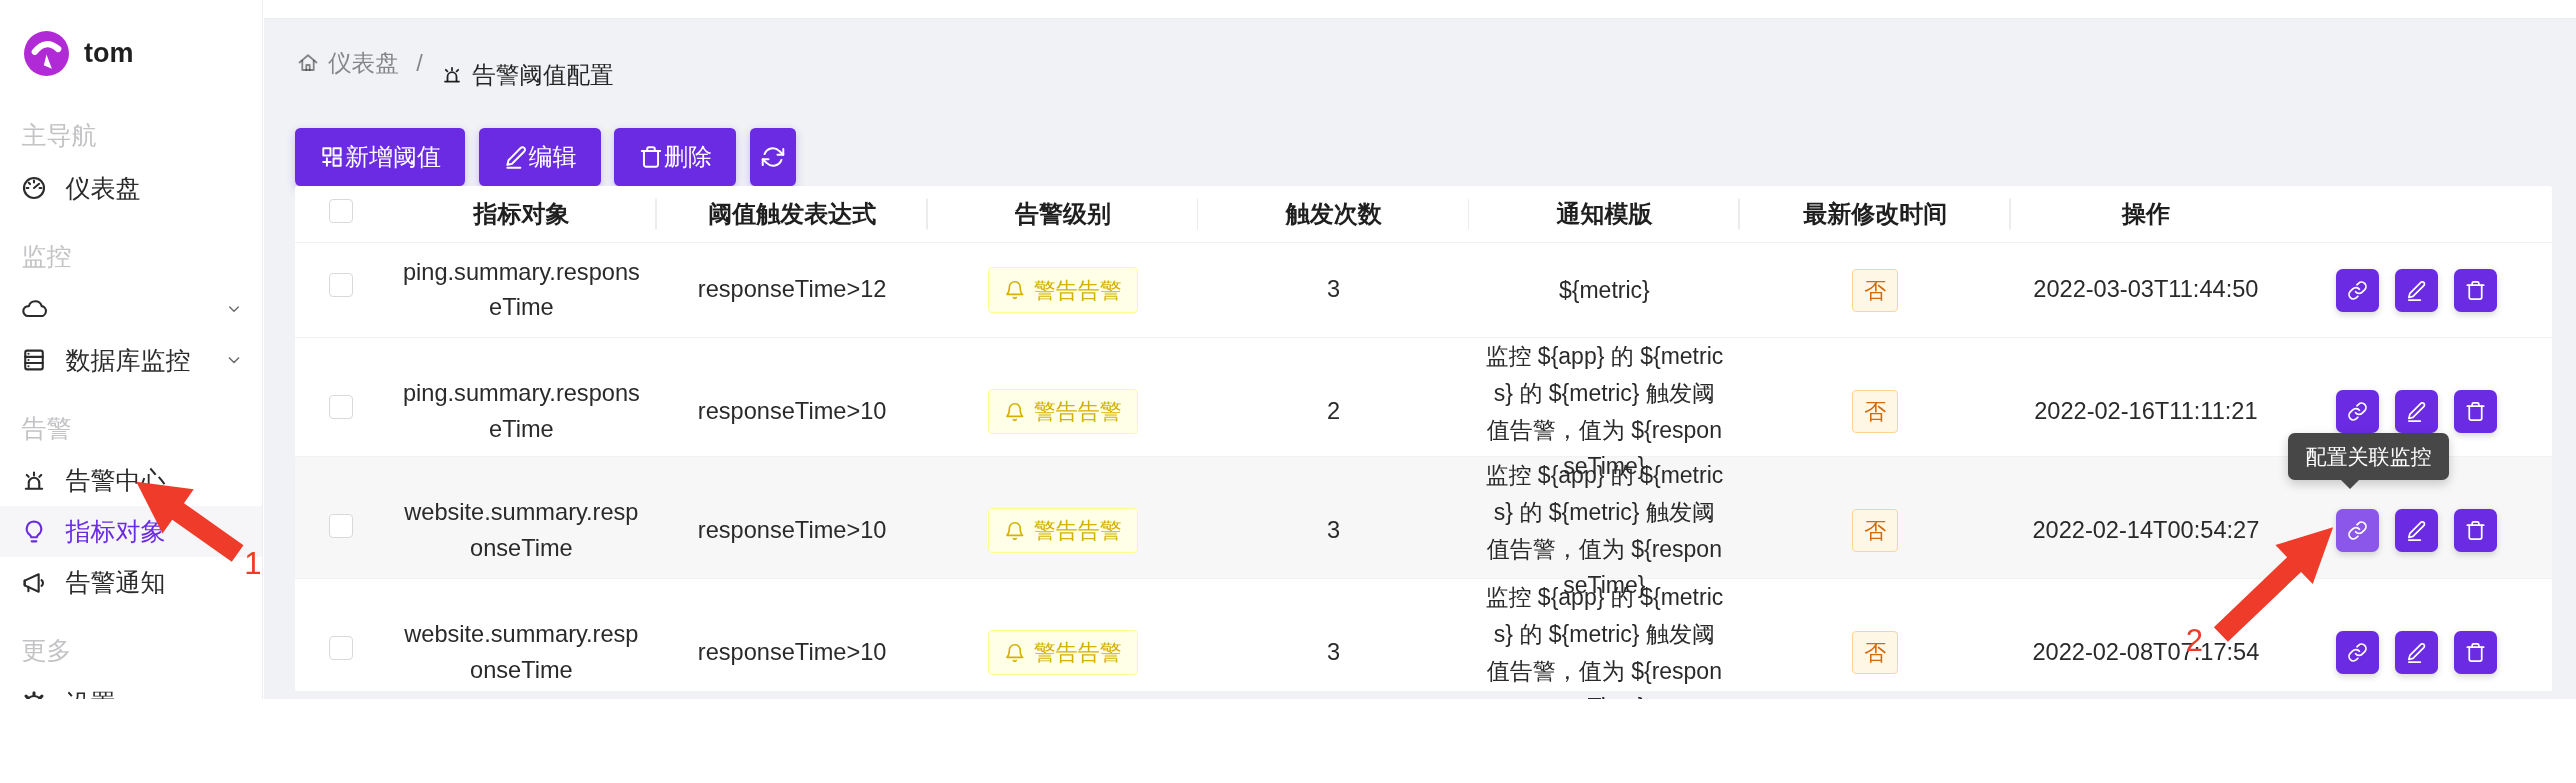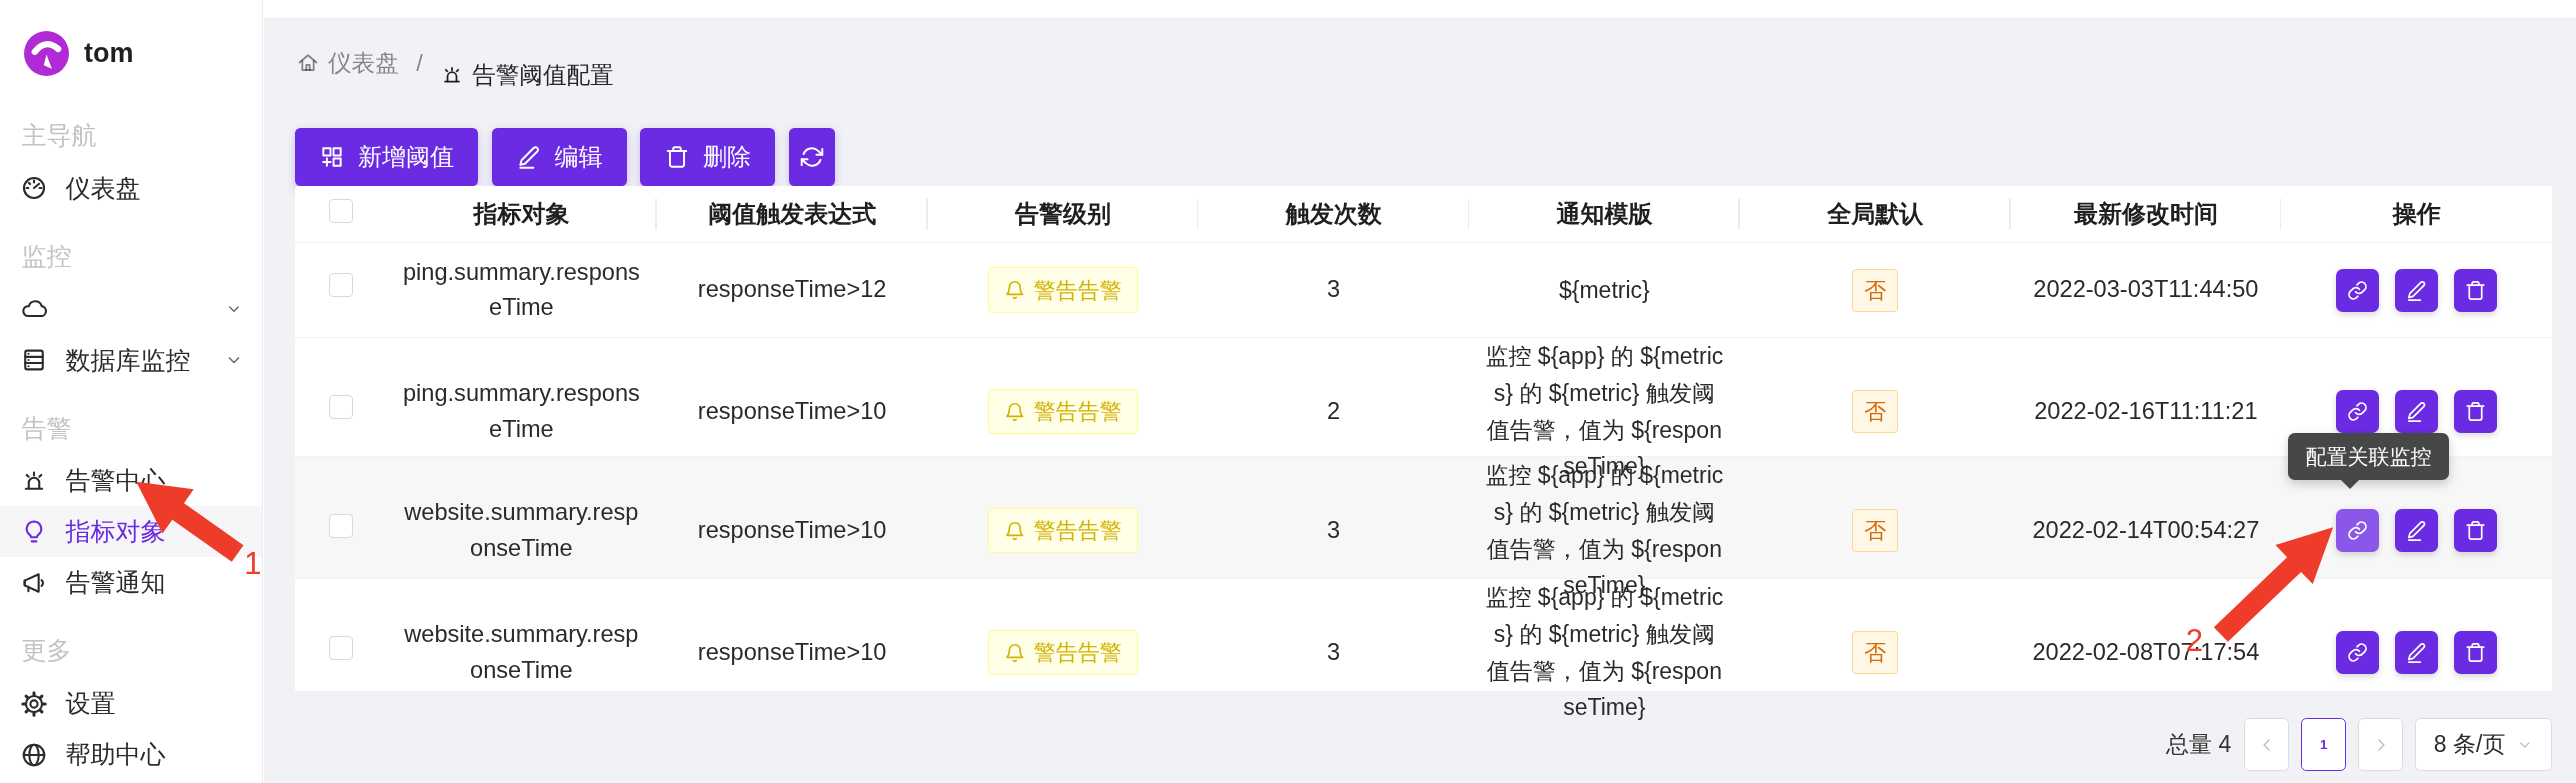--- a/index.html
+++ b/index.html
@@ -3,21 +3,21 @@
 <meta charset="utf-8">
 <style>
   :root{
     --primary:#6a2be2;
     --primary-hover:#8a57ea;
     --red:#ee3b2a;
   }
   *{margin:0;padding:0;box-sizing:border-box;}
   html,body{width:2576px;height:783px;overflow:hidden;}
   body{font-family:"Liberation Sans","DejaVu Sans",sans-serif;background:#fff;color:#262626;}
-  .screen{position:relative;width:2576px;height:783px;overflow:hidden;}
+  .screen{position:relative;width:2576px;height:699px;overflow:hidden;}
 
   svg.ic{fill:none;stroke:currentColor;stroke-width:1.8;stroke-linecap:round;stroke-linejoin:round;display:block;}
 
   
   .sidebar{position:absolute;left:0;top:0;width:263px;height:100%;background:#fff;border-right:1.4px solid #ededf0;z-index:3;}
   .logo-row{display:flex;align-items:center;gap:15px;margin:31px 0 0 24px;}
   .logo{width:45px;height:45px;flex:0 0 45px;}
   .username{font-size:27px;font-weight:bold;color:#1f1f1f;}
   .nav{margin-top:43px;}
   .group-label{margin:26px 0 10.8px 21.6px;font-size:25px;color:#c3c3c6;}
@@ -31,21 +31,21 @@
   .main{position:absolute;left:264px;top:0;right:0;bottom:0;background:#f0f2f5;}
   .topstrip{position:absolute;left:0;top:0;right:0;height:19px;background:#fff;border-bottom:0.7px solid #ececee;}
   .breadcrumb{position:absolute;left:32px;top:35px;display:flex;align-items:center;gap:12px;font-size:23.6px;color:rgba(0,0,0,.45);}
   .breadcrumb .bic{width:24px;height:24px;}
   .crumb{display:flex;align-items:center;gap:8px;}
   .crumb.current{color:rgba(0,0,0,.85);margin-top:24px;}
   .crumb-sep{padding:0 5.4px;color:rgba(0,0,0,.45);}
 
   
   .toolbar{position:absolute;left:31px;top:128px;display:flex;gap:13.5px;}
-  .btn{height:58px;padding:0 24px;background:var(--primary);color:#fff;font-size:24px;border:none;border-radius:5.4px;display:inline-flex;align-items:center;gap:13px;cursor:pointer;box-shadow:0 3.4px 8px rgba(106,43,226,.28);font-family:inherit;}
+  .btn{height:58px;padding:0 24px;background:var(--primary);color:#fff;font-size:24px;border:none;border-radius:5.4px;display:inline-flex;align-items:center;gap:0;cursor:pointer;box-shadow:0 3.4px 8px rgba(106,43,226,.28);font-family:inherit;}
   .btn .bicon{width:26px;height:26px;}
   .btn.icon-only{width:46px;padding:0;justify-content:center;}
 
   
   .card{position:absolute;left:31px;top:186px;width:2257px;background:#fff;border-radius:2.7px;}
   .thead,.trow{display:grid;grid-template-columns:91px repeat(8,1fr);align-items:center;}
   .thead{height:57px;font-weight:bold;font-size:24px;color:#1f1f1f;border-bottom:1.4px solid #f0f0f0;}
   .th{text-align:center;position:relative;}
   .th.sep::after{content:"";position:absolute;right:0;top:50%;transform:translateY(-50%);width:1.4px;height:31px;background:#ececec;}
   .trow{border-bottom:1.4px solid #f2f2f2;font-size:23.6px;color:#2a2a2a;}
@@ -292,21 +292,20 @@
 
     <div class="card">
 
       <div class="thead">
         <div class="th"><span class="checkbox"></span></div>
         <div class="th sep">指标对象</div>
         <div class="th sep">阈值触发表达式</div>
         <div class="th sep">告警级别</div>
         <div class="th sep">触发次数</div>
         <div class="th sep">通知模版</div>
-        <div class="th sep">全局默认</div>
         <div class="th sep">最新修改时间</div>
         <div class="th">操作</div>
       </div>
 
       <div class="trow" style="height:95px">
         <div class="cell"><span class="checkbox"></span></div>
         <div class="cell">ping.summary.responseTime</div>
         <div class="cell">responseTime&gt;12</div>
         <div class="cell">
           <span class="tag-warn">

